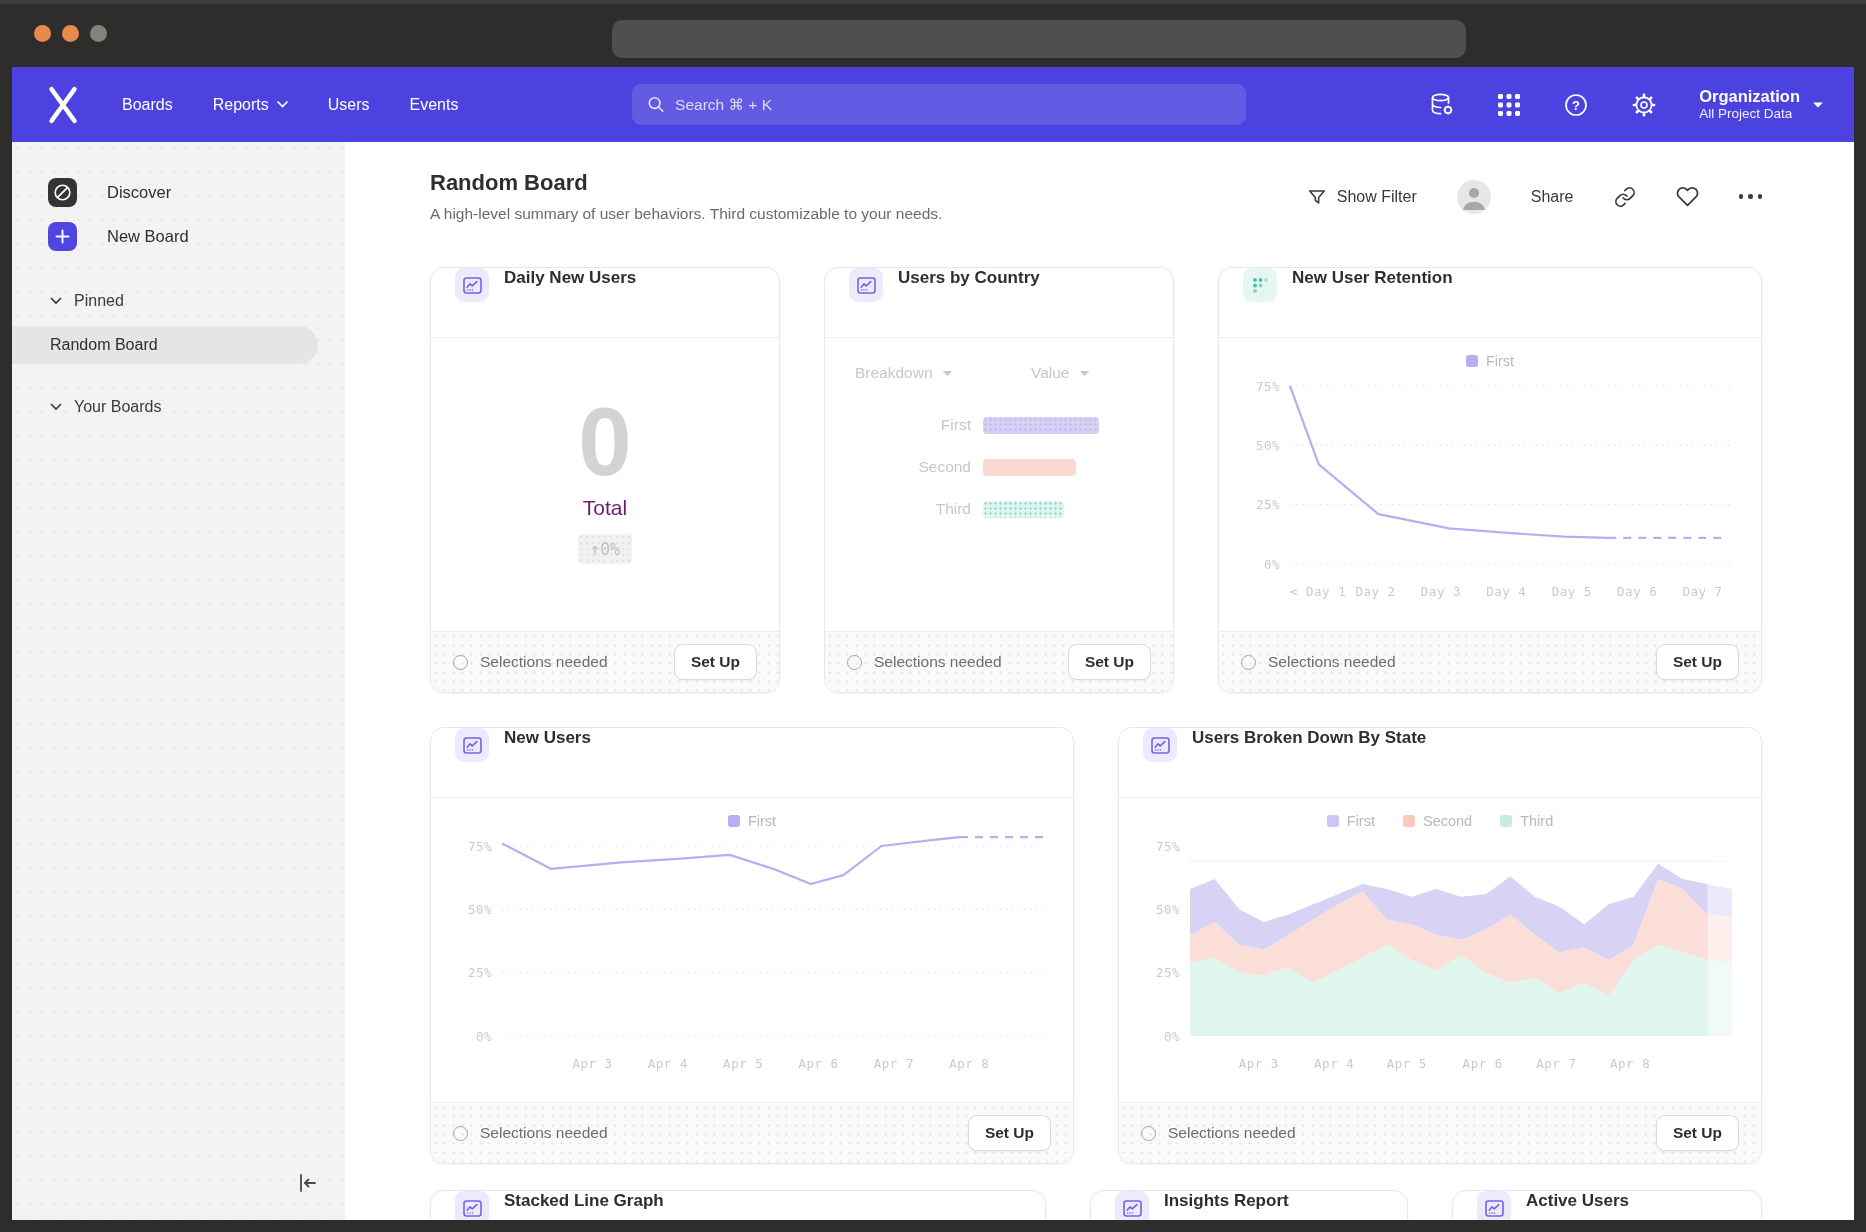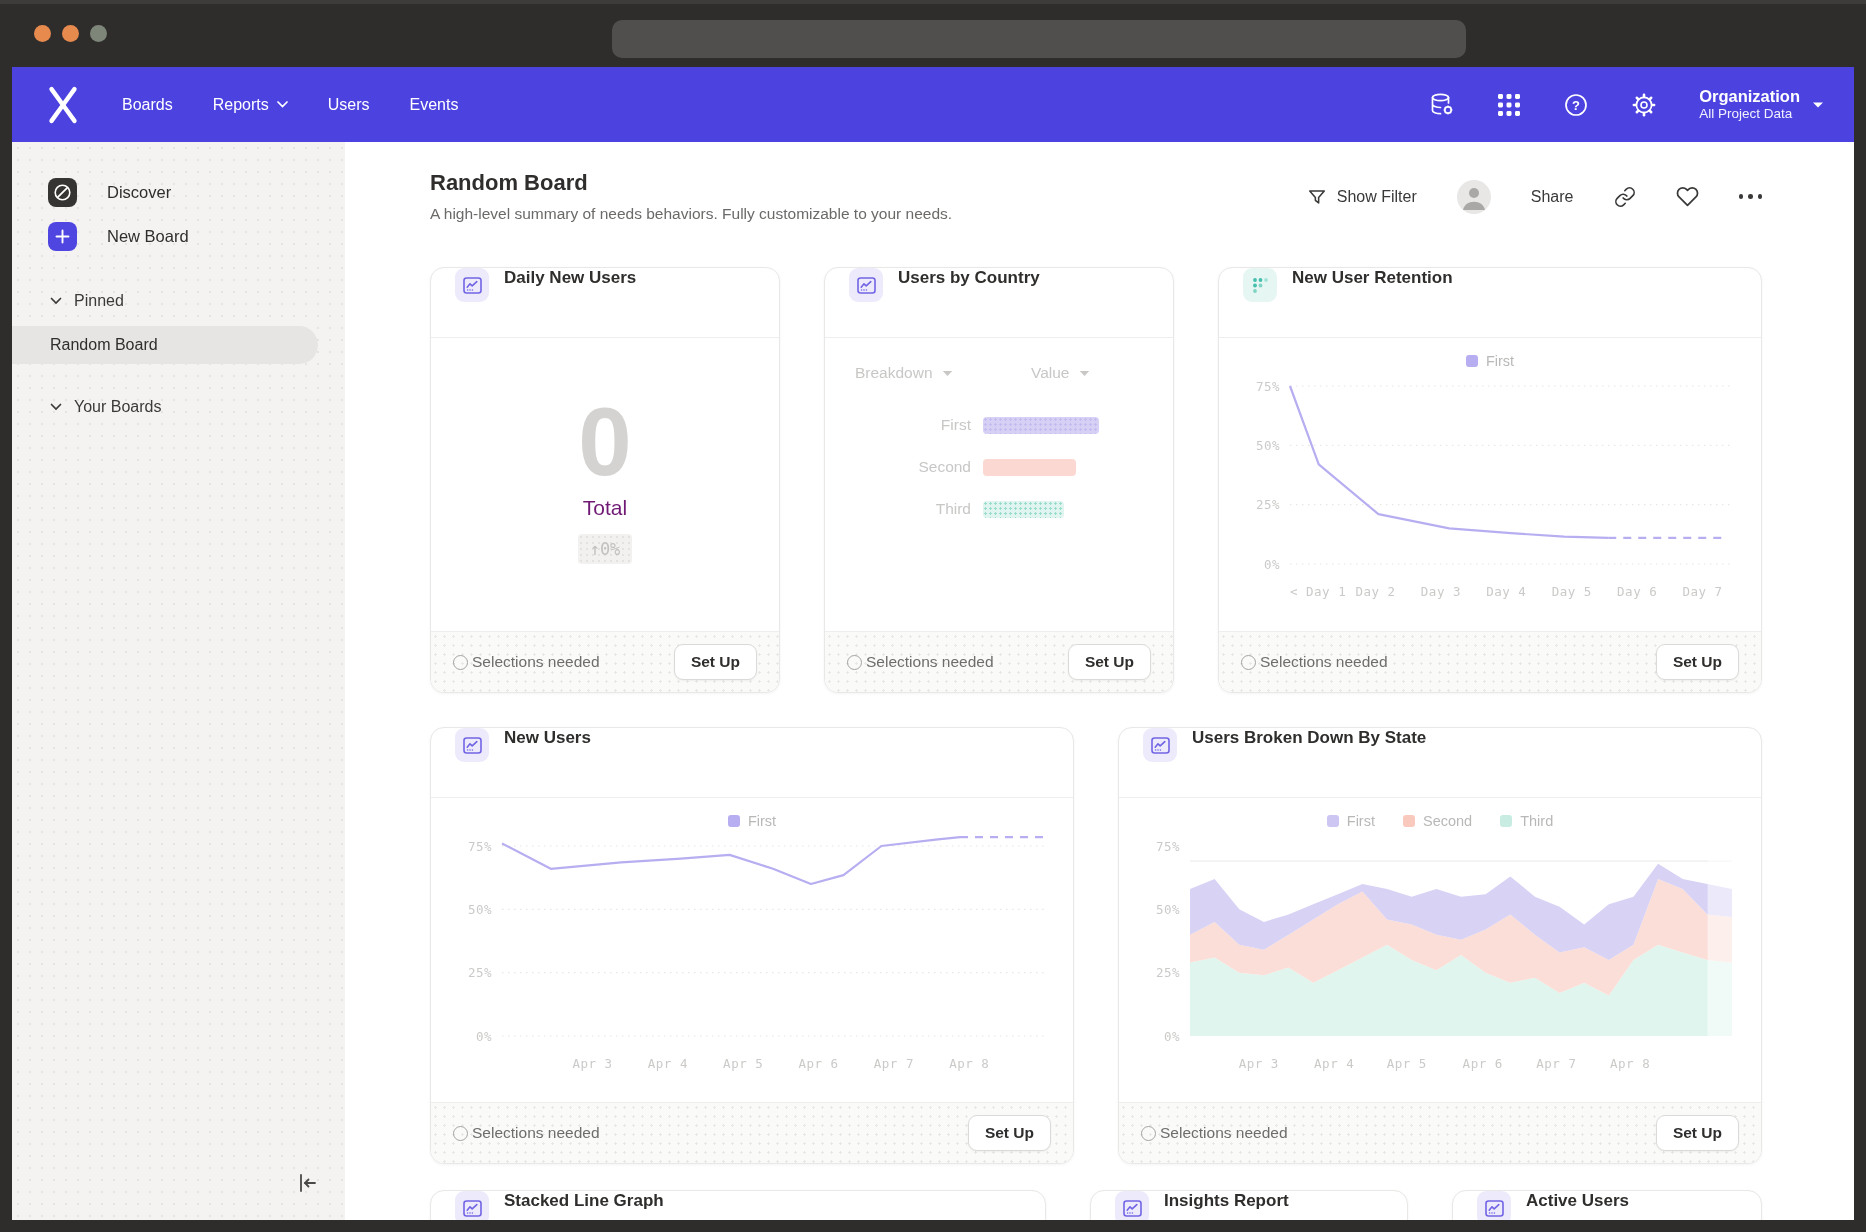--- a/index.html
+++ b/index.html
@@ -64,21 +64,21 @@
   .row3 .card-header { border-bottom:none; }
   .card-icon { width:34px; height:34px; border-radius:9px; background:#edeafb; display:flex; align-items:center; justify-content:center; flex:none; }
   .card-icon.teal { background:#e6f6f2; }
   .card-title { font-size:17px; font-weight:700; color:#2f2e2c; }
   .card-body { flex:1; position:relative; }
   .card-footer { height:61px; flex:none; border-top:1px solid #efeeec;
                  background-color:#fafaf8;
                  background-image:radial-gradient(#e9e8e6 1px, transparent 1.15px);
                  background-size:9px 9px;
                  display:flex; align-items:center; justify-content:space-between; padding:0 22px; }
-  .status { display:flex; align-items:center; gap:4px; font-size:15.5px; color:#6e6d6b; }
+  .status { display:flex; align-items:center; gap:12px; font-size:15.5px; color:#6e6d6b; }
   .status-circle { width:15px; height:15px; border:1.5px solid #a5a4a2; border-radius:50%; flex:none; }
   .setup-btn { background:#fff; border:1px solid #dbdad8; border-radius:9px; padding:8px 16px; font-size:15.5px; font-weight:700; color:#2f2e2c; box-shadow:0 1px 2px rgba(0,0,0,.05); cursor:pointer; font-family:"Liberation Sans",sans-serif; }
 
   
   .kpi { position:absolute; inset:0; display:flex; flex-direction:column; align-items:center; justify-content:center; padding-bottom:12px; }
   .kpi-value { font-size:96px; font-weight:600; color:#d4d3d1; line-height:1; }
   .kpi-label { font-size:21px; color:#701a75; margin-top:6px; }
   .kpi-delta { margin-top:14px; font-family:"DejaVu Sans Mono",monospace; font-size:17px; color:#c2c1bf;
                background-color:#f2f1ef; background-image:radial-gradient(#e3e2e0 1px, transparent 1.1px); background-size:6px 6px;
                padding:5px 12px; border-radius:4px; }
@@ -131,20 +131,27 @@
         </svg>
     </span>
     <span class="nav-item">
         <span>Users</span>
       </span>
     <span class="nav-item">
         <span>Events</span>
       </span>
   </div>
 
+  <div class="searchbox">
+    <svg width="19" height="19" viewBox="0 0 19 19" fill="none">
+      <circle cx="8" cy="8" r="5.6" stroke="rgba(255,255,255,.85)" stroke-width="1.7"></circle>
+      <path d="M12.4 12.4 L16.6 16.6" stroke="rgba(255,255,255,.85)" stroke-width="1.7" stroke-linecap="round"></path>
+    </svg>
+    <input type="text" placeholder="Search ⌘ + K" style="">
+  </div>
 
   <div class="nav-right">
     <span class="nav-ic">
       <svg width="27" height="27" viewBox="0 0 27 27" fill="none" stroke="#fff" stroke-width="1.7">
         <ellipse cx="12.5" cy="6.5" rx="8" ry="3.2"></ellipse>
         <path d="M4.5 6.5v6.8c0 1.8 3.6 3.2 8 3.2M4.5 13v6.5c0 1.8 3.6 3.2 8 3.2" stroke-linecap="round"></path>
         <path d="M20.5 6.5v5.5" stroke-linecap="round"></path>
         <circle cx="20" cy="19" r="3.2"></circle>
         <path d="M20 14.5v1.5M20 22v1.5M15.6 19h1.5M22.9 19h1.5M16.9 15.9l1 1M22.1 21.1l1 1M23.1 15.9l-1 1M17.9 21.1l-1 1" stroke-width="1.3"></path>
       </svg>
@@ -240,21 +247,21 @@
           <path d="M20 11H10"></path>
           <path d="M13.5 7.5 10 11l3.5 3.5"></path>
       </svg>
     </span>
   </div>
 
   <div class="main">
     <div class="board-header">
       <div>
         <div class="board-title">Random Board</div>
-        <div class="board-subtitle">A high-level summary of needs behaviors. Fully customizable to your needs.</div>
+        <div class="board-subtitle">A high-level summary of user behaviors. Third customizable to your needs.</div>
       </div>
       <div class="actions">
         <span class="action">
           <svg width="20" height="20" viewBox="0 0 22 22" fill="none" stroke="#3a3938" stroke-width="1.7" stroke-linejoin="round">
             <path d="M3 4.5h16l-6.2 7v6l-3.6-2.8v-3.2z"></path>
           </svg>
           <span>Show Filter</span>
         </span>
         <span class="avatar">
           <svg width="34" height="34" viewBox="0 0 34 34">

